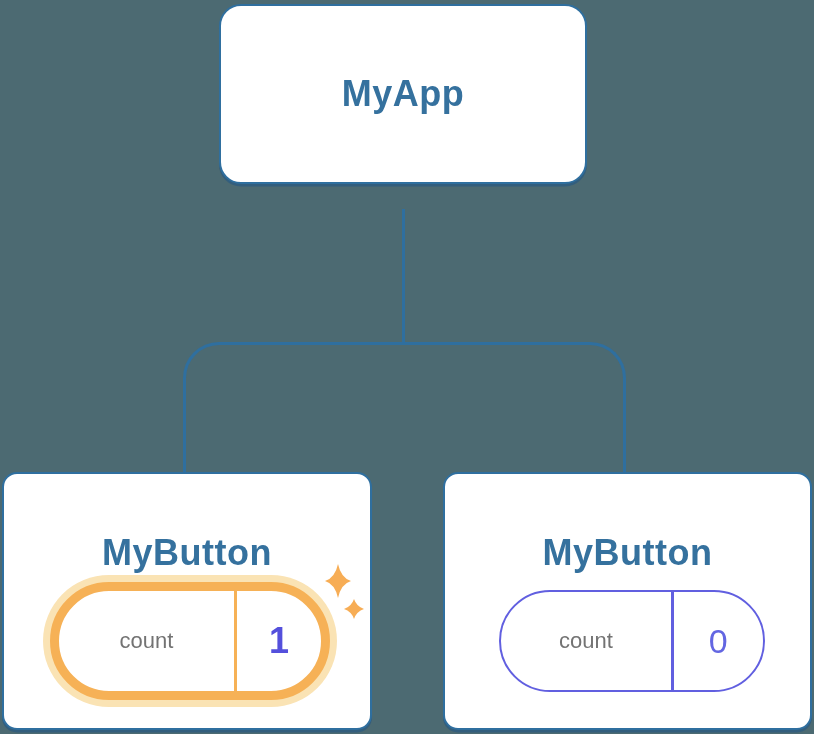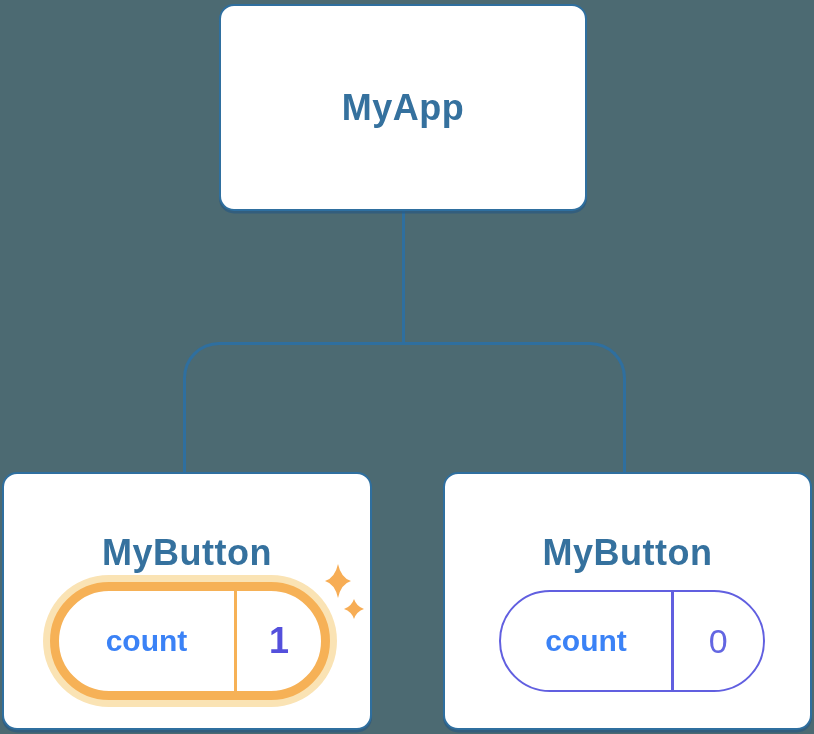--- a/index.html
+++ b/index.html
@@ -42,22 +42,22 @@
     position: absolute;
     box-sizing: border-box;
     background: #FFFFFF;
     border: 2.5px solid #2F6F9F;
     box-shadow: 0 2.5px 0 rgba(38, 88, 130, 0.65);
   }
   .card.root {
     left: 219px;
     top: 4px;
     width: 368px;
-    height: 207px;
-    border-radius: 15px;
+    height: 180px;
+    border-radius: 22px;
     display: flex;
     align-items: center;
     justify-content: center;
   }
   .card.child {
     top: 472px;
     width: 370px;
     height: 258px;
     border-radius: 15px;
   }
@@ -87,23 +87,23 @@
     border-radius: 999px;
     display: flex;
     align-items: stretch;
   }
   .pill .cell {
     display: flex;
     align-items: center;
     justify-content: center;
   }
   .pill-label {
-    font-size: 30px;
-    font-weight: 700;
-    color: #3b82f6;
+    font-size: 22px;
+    font-weight: 400;
+    color: #737373;
   }
   .pill-value {
     font-size: 34px;
     font-weight: 400;
     color: #6366E2;
   }
 
   
   .pill.highlight {
     left: 46px;

